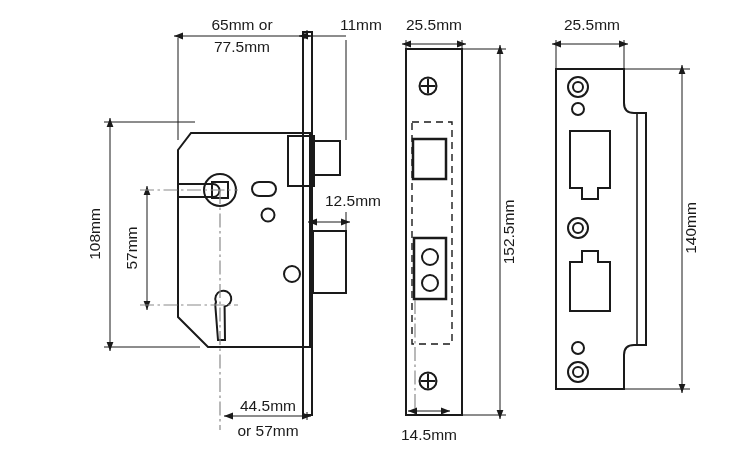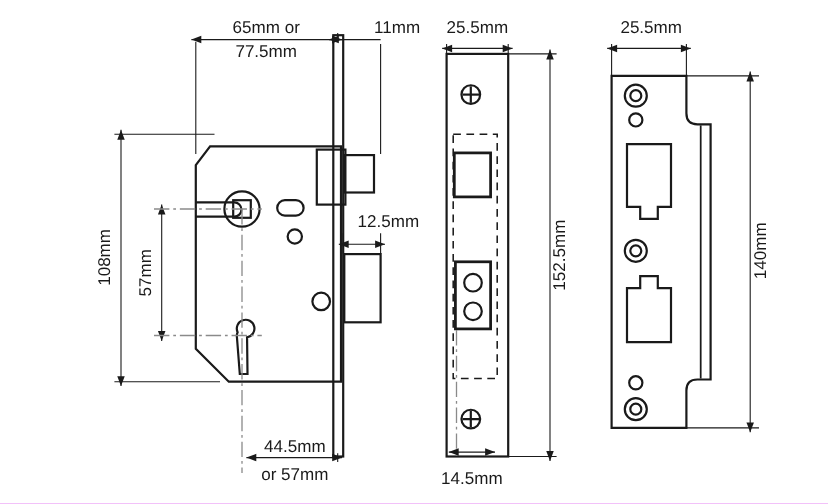--- a/index.html
+++ b/index.html
@@ -8,21 +8,21 @@
     padding: 0;
     background: #ffffff;
   }
   body {
     font-family: "Liberation Sans", sans-serif;
   }
   #drawing-root {
     position: relative;
     width: 753px;
     height: 458px;
-    background: #d946ef;
+    background: #eab308;
     overflow: hidden;
   }
   #drawing-svg {
     display: block;
     width: 753px;
     height: 458px;
   }
   .dim-text {
     font-family: "Liberation Sans", sans-serif;
     font-size: 15.5px;

